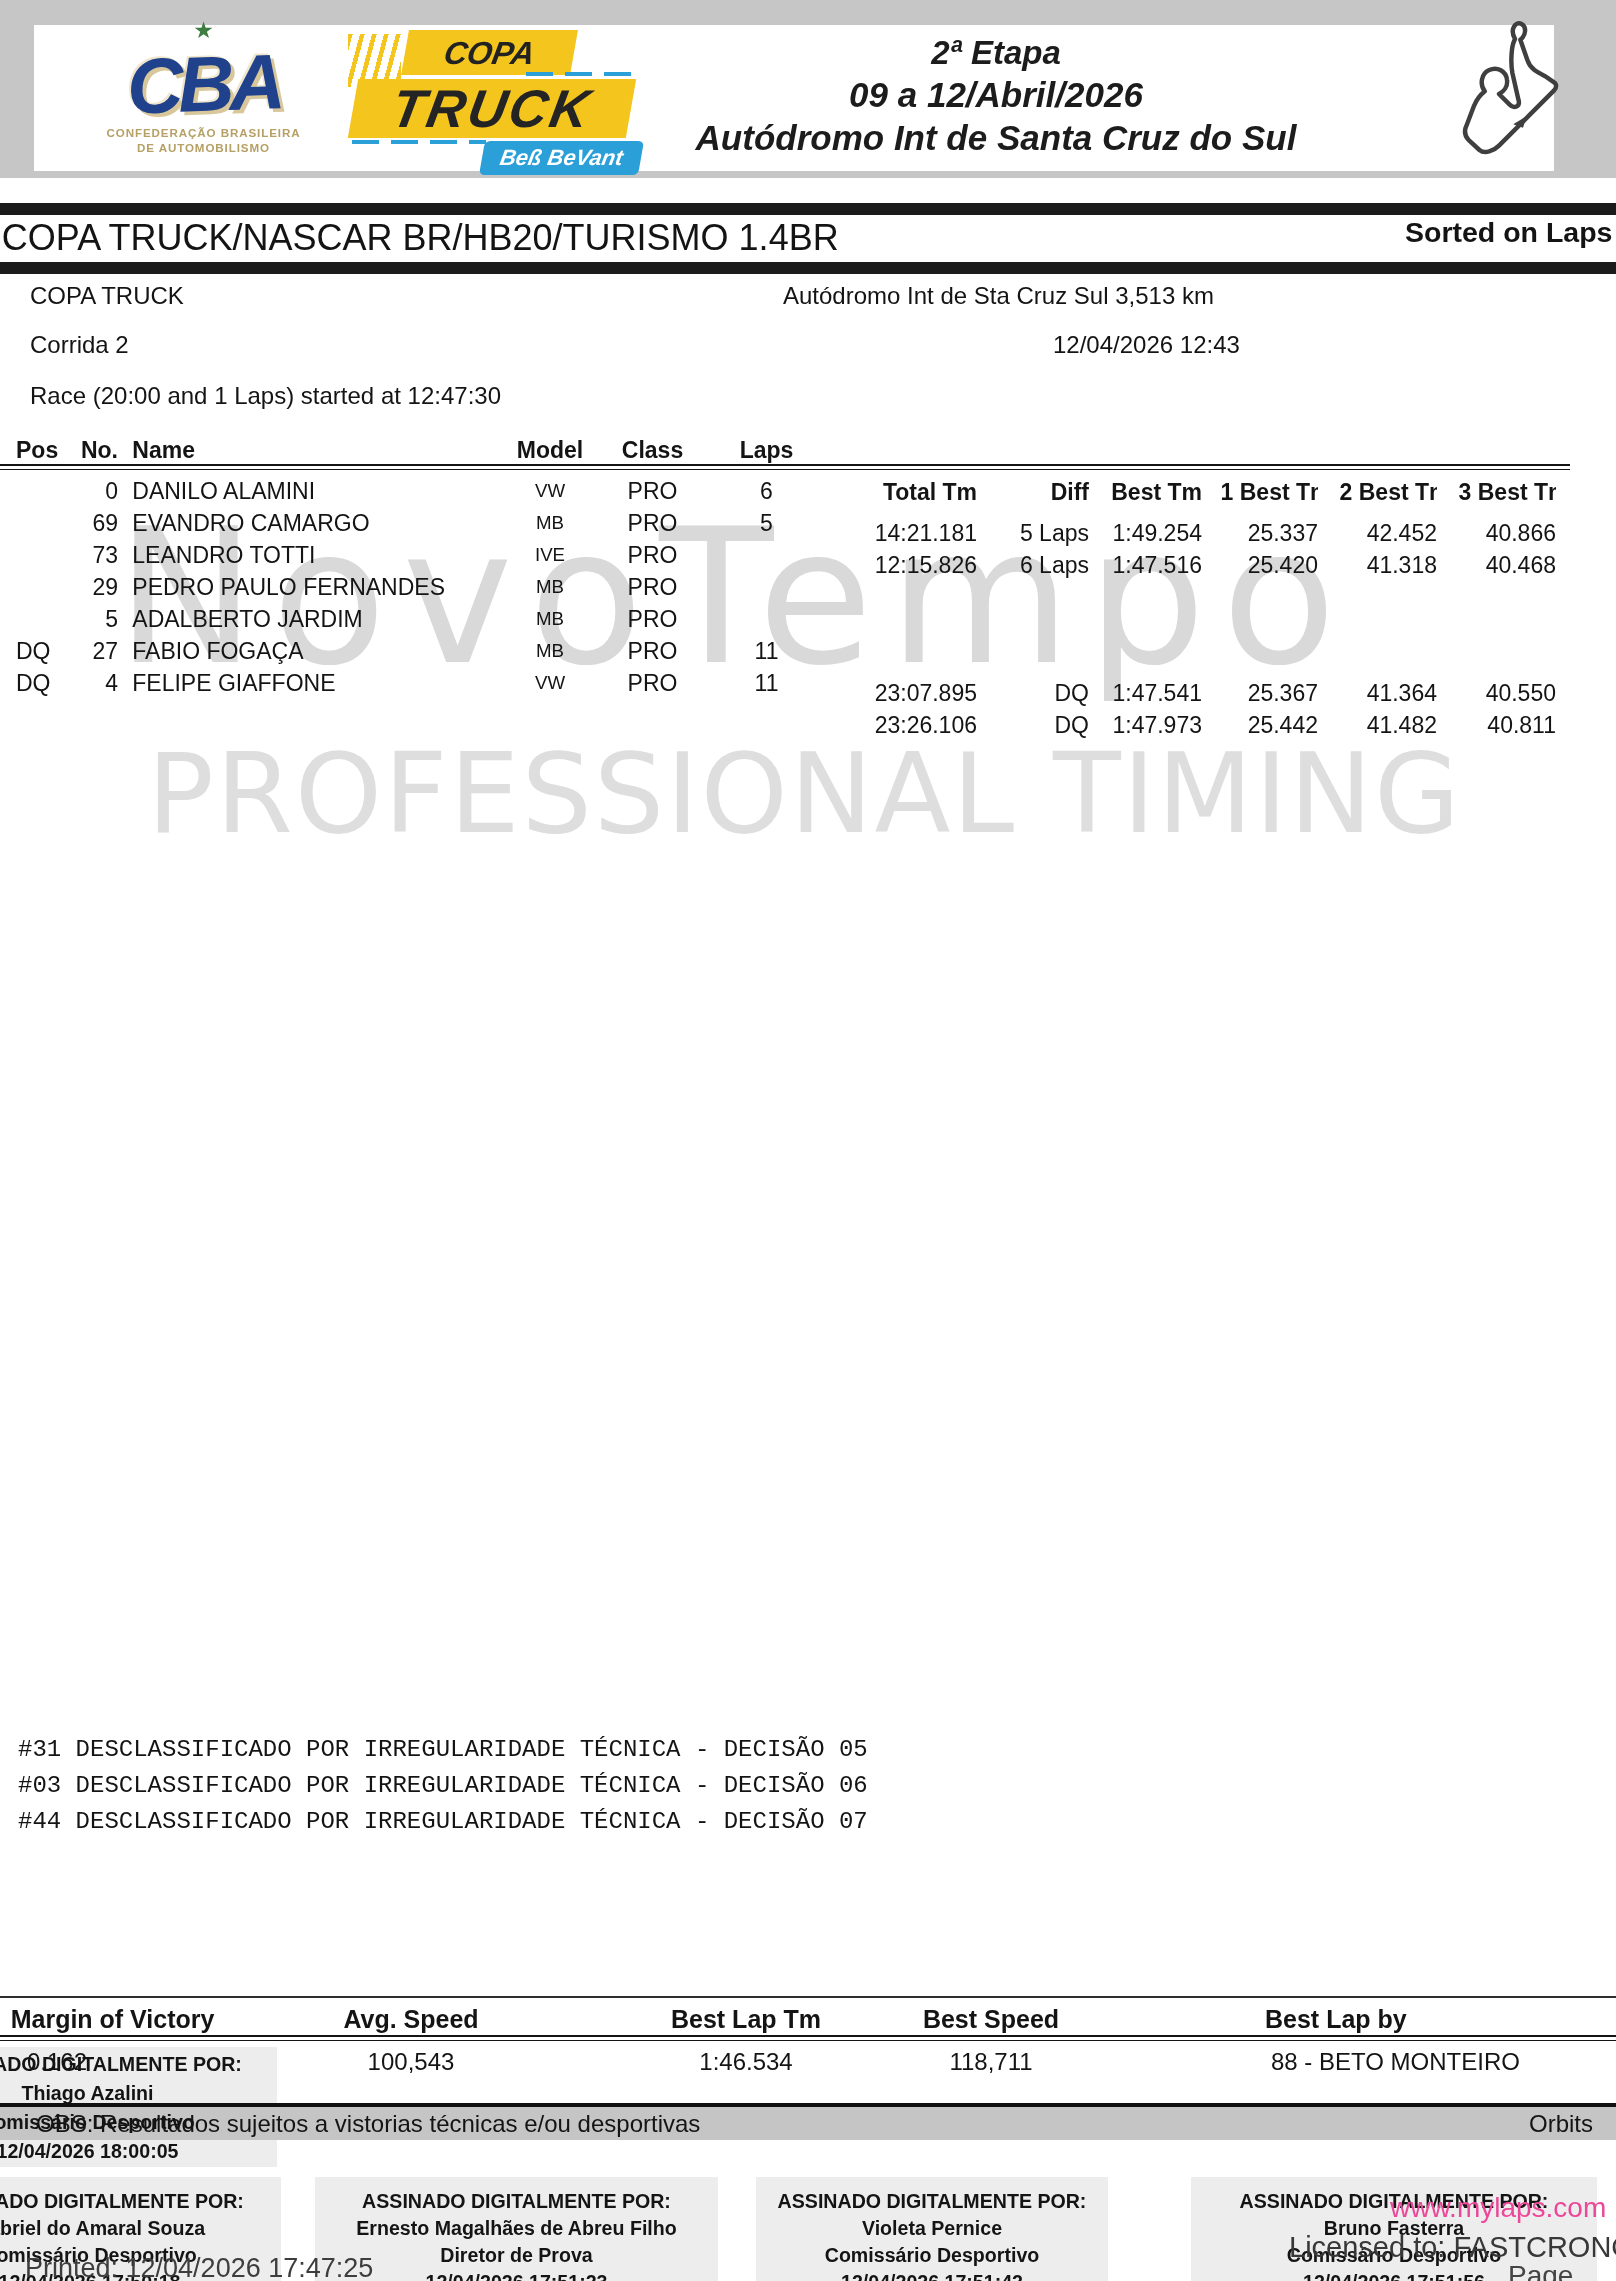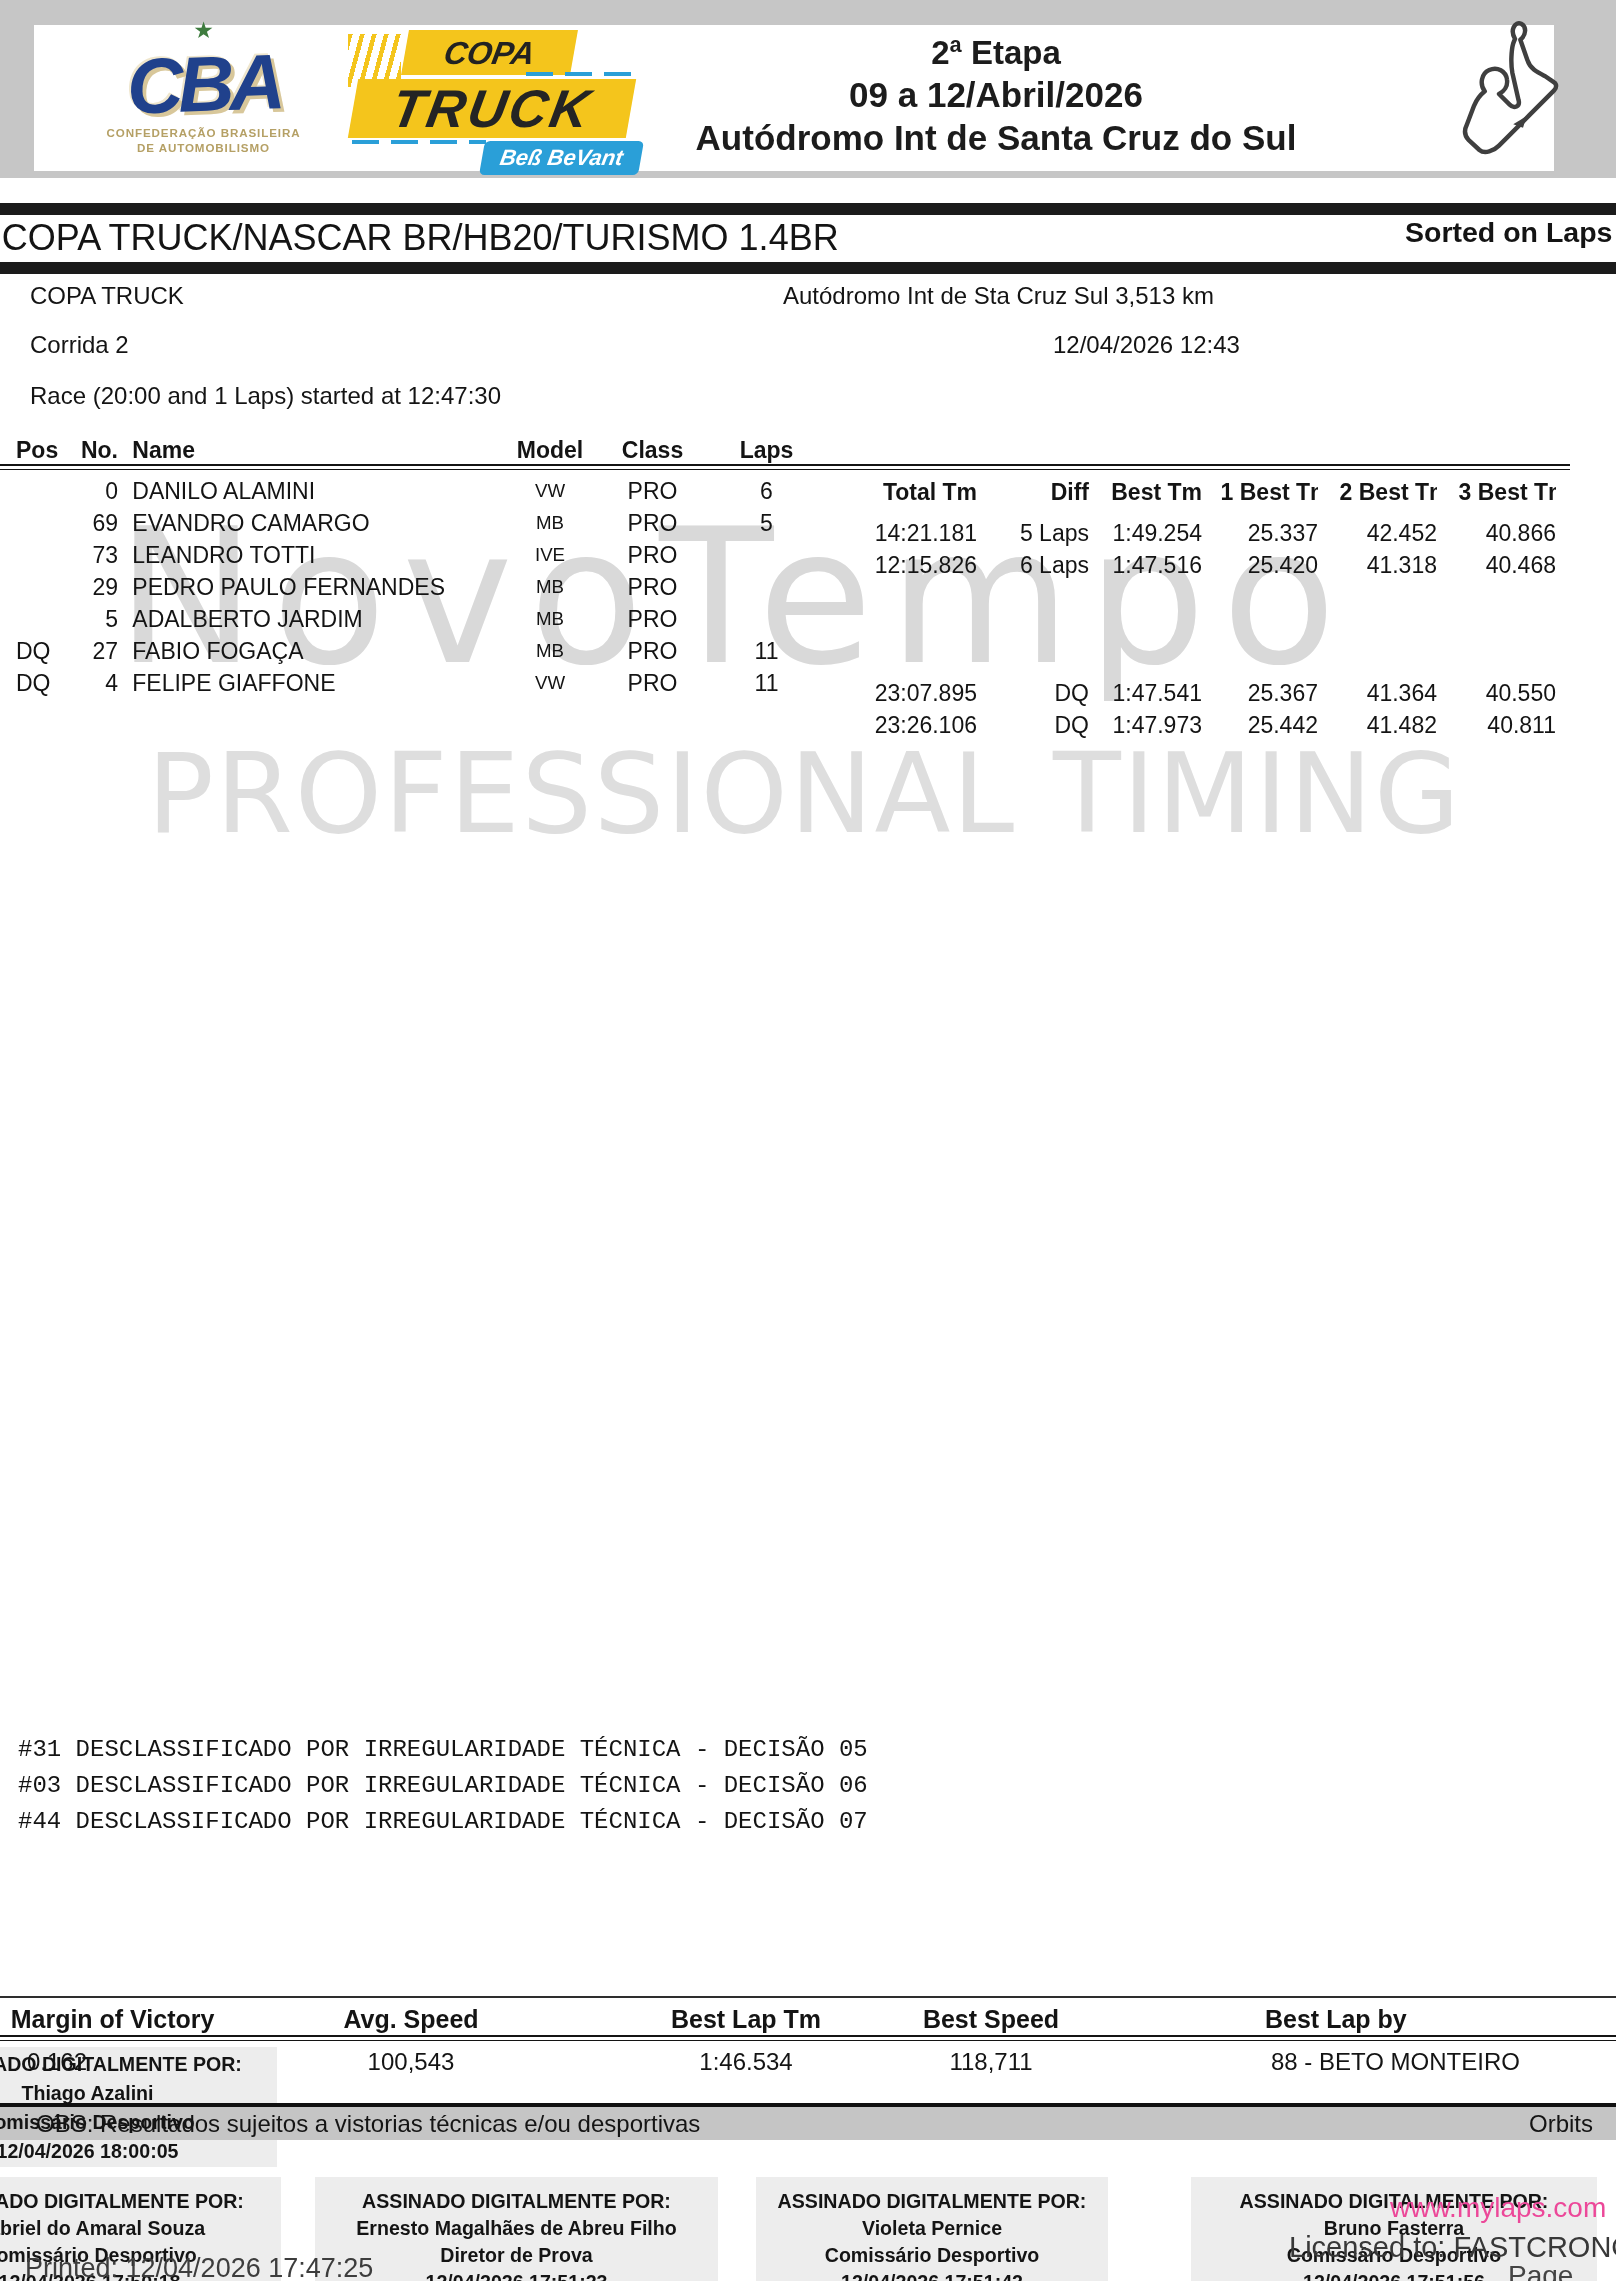--- a/index.html
+++ b/index.html
@@ -28,21 +28,21 @@
               font-size:53px;line-height:59px;letter-spacing:2.7px;color:#242424;}
   .dash1{position:absolute;left:178px;top:45px;width:114px;height:4.5px;
          background:repeating-linear-gradient(90deg,#2a9fd8 0 27px,transparent 27px 39px);}
   .dash2{position:absolute;left:3.6px;top:113px;width:134px;height:4.5px;
          background:repeating-linear-gradient(90deg,#2a9fd8 0 27px,transparent 27px 39px);}
   .bevant{position:absolute;left:134px;top:114px;width:159px;height:34px;background:#2a9fd8;
           border-radius:5.3px;transform:skewX(-10deg);color:#fff;font-weight:bold;font-style:italic;
           font-size:22px;line-height:34px;text-align:center;}
 
   .event{position:absolute;left:570px;top:7.1px;width:784px;text-align:center;
-         font-weight:bold;color:#1c1c1c;}
+         font-weight:bold;font-style:italic;color:#1c1c1c;}
   .ev1{font-size:33px;line-height:41px;}
   .ev2,.ev3{font-size:35px;line-height:43px;}
 
   .track{position:absolute;left:1422px;top:-10.7px;width:134px;height:160px;}
 
   
   .bar{position:absolute;left:0;width:1616px;height:11.6px;background:#1b1b1b;}
   #bar1{top:203px;} #bar2{top:262px;}
   #maintitle{position:absolute;left:1.8px;top:217px;font-size:36px;white-space:nowrap;}
   #sorted{position:absolute;right:3.6px;top:216px;font-size:28.5px;font-weight:bold;}

